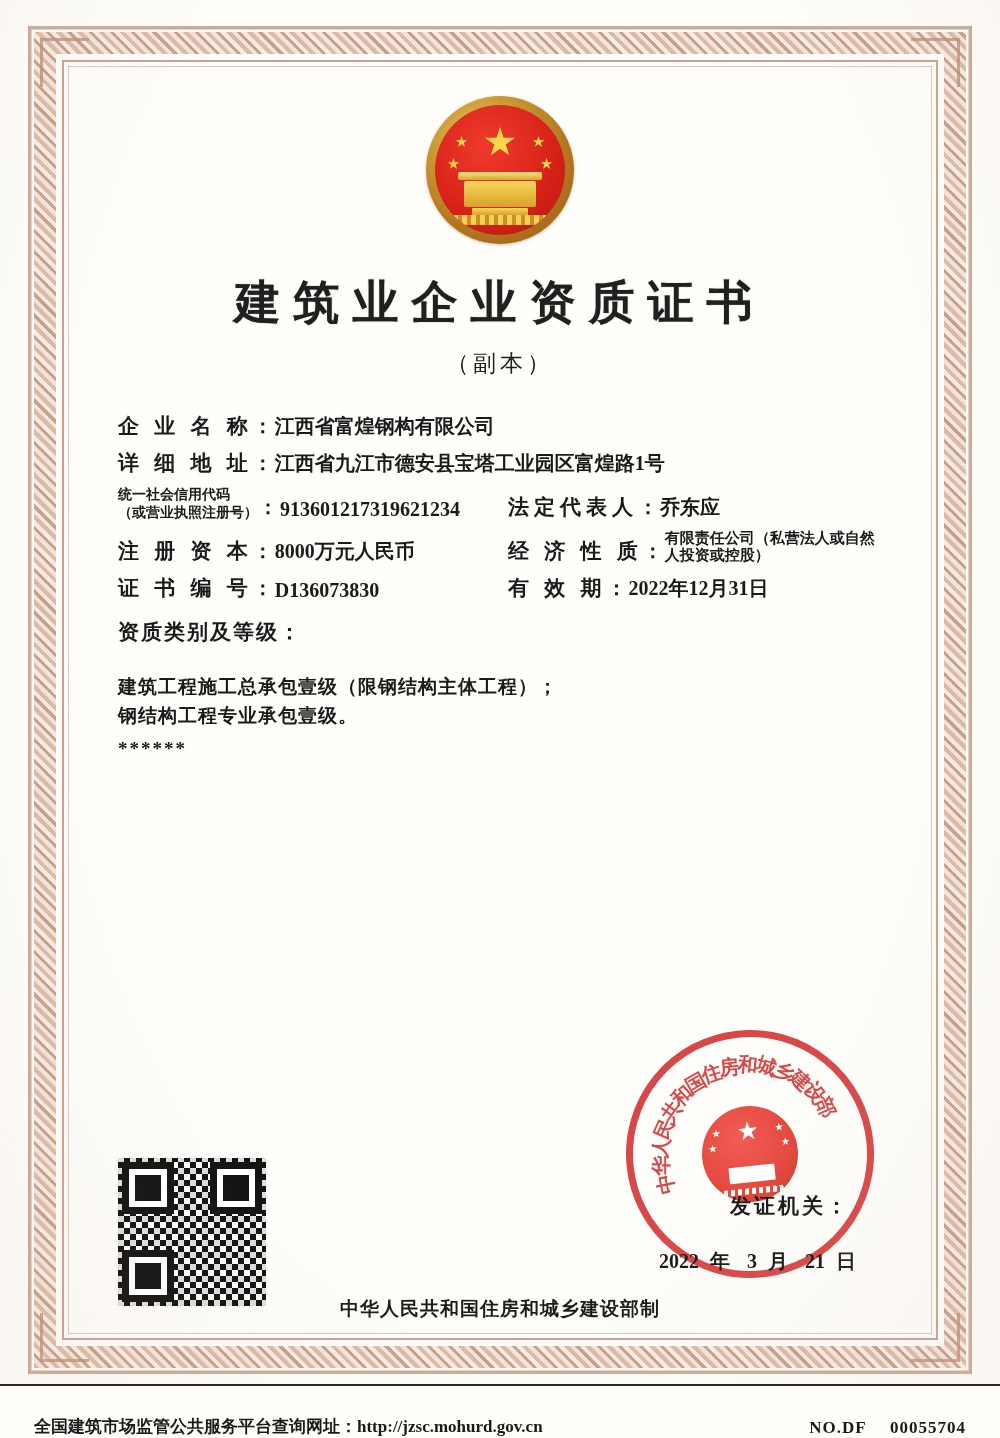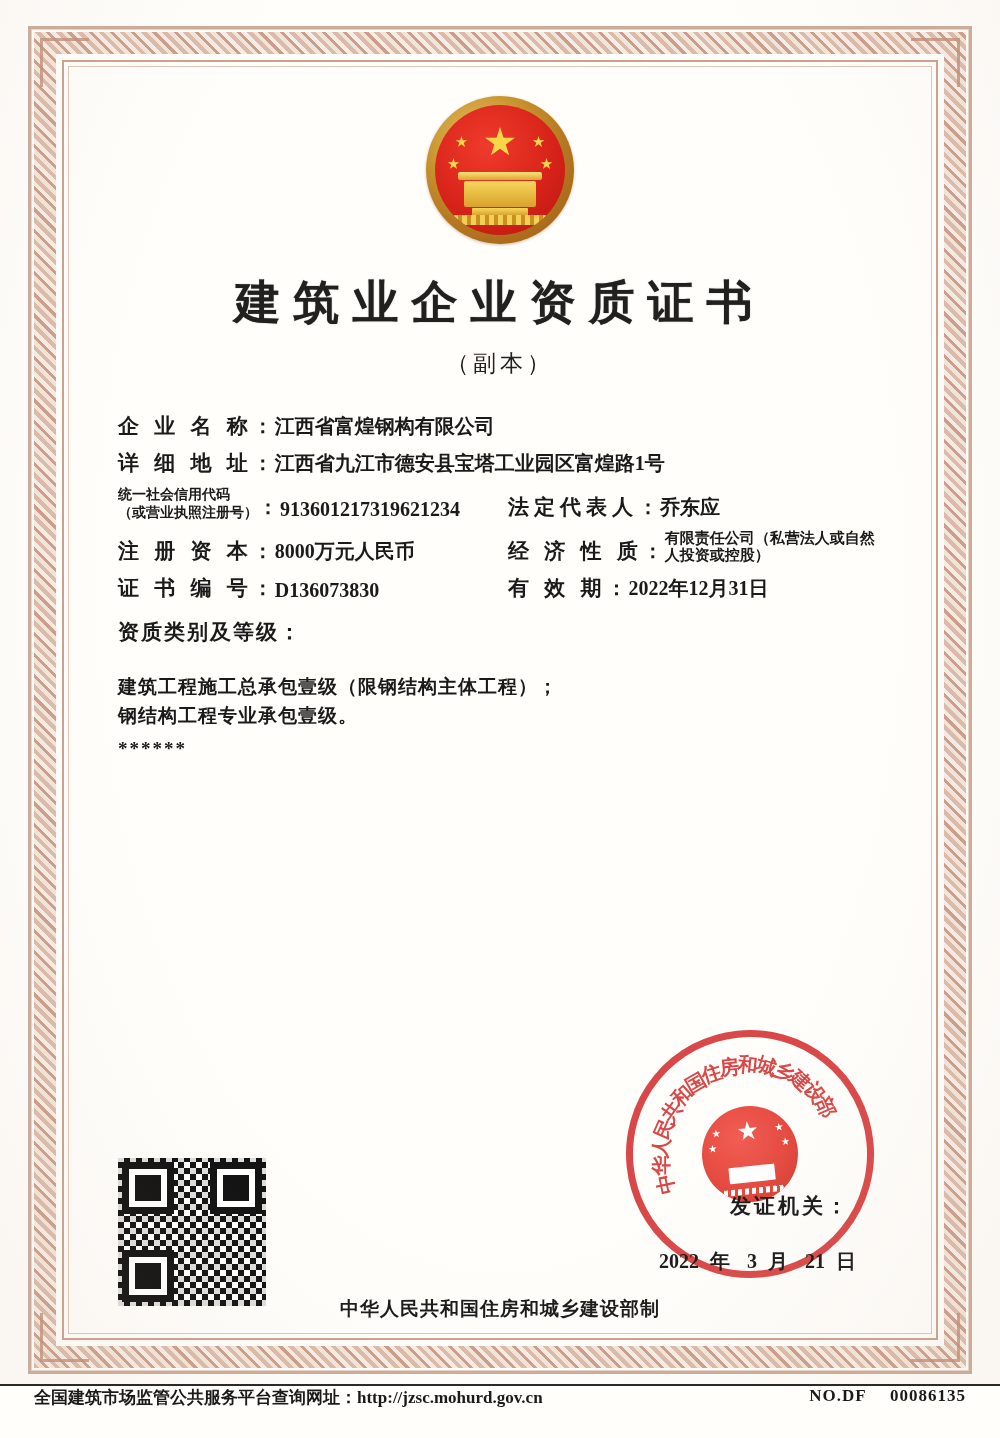--- a/index.html
+++ b/index.html
@@ -204,21 +204,21 @@
   .seal-star .emb .ss2{left:7px;top:33px;}
   .seal-star .emb .ss3{right:12px;top:18px;}
   .seal-star .emb .ss4{right:7px;top:33px;}
   .seal-star .emb .gt{position:absolute;left:50%;bottom:20px;transform:translateX(-50%);width:46px;height:16px;background:#fff;border-radius:1px;}
   .seal-star .emb .cg{position:absolute;left:50%;bottom:8px;transform:translateX(-50%);width:60px;height:6px;background:repeating-linear-gradient(90deg,#fff 0 4px,#e02b20 4px 7px);}
 
   
   .footer{
     position:absolute;left:0;right:0;bottom:0;height:52px;
     border-top:2px solid #2a2a2a;
-    display:flex;align-items:flex-start;justify-content:space-between;
+    display:flex;align-items:flex-end;justify-content:space-between;
     padding:0 34px;
     font-size:17px;font-weight:bold;
     background:#fffefb;
   }
   .footer .right{letter-spacing:1px;}
   .footer .right .no{margin-right:18px;}
   .paper-tint{
     position:absolute;inset:0;pointer-events:none;
     background:radial-gradient(ellipse at 50% 40%, rgba(255,255,255,0) 55%, rgba(205,180,160,.12) 100%);
   }
@@ -373,17 +373,17 @@
   </div>
 
   <div class="madeby">中华人民共和国住房和城乡建设部制</div>
 
   <div class="paper-tint"></div>
 
   <div class="footer">
     <div class="left">全国建筑市场监管公共服务平台查询网址：http://jzsc.mohurd.gov.cn</div>
     <div class="right">
       <span class="no">NO.DF</span>
-      <span>00086135</span>
+      <span>00055704</span>
     </div>
   </div>
 
 </div>
 
 </body></html>

